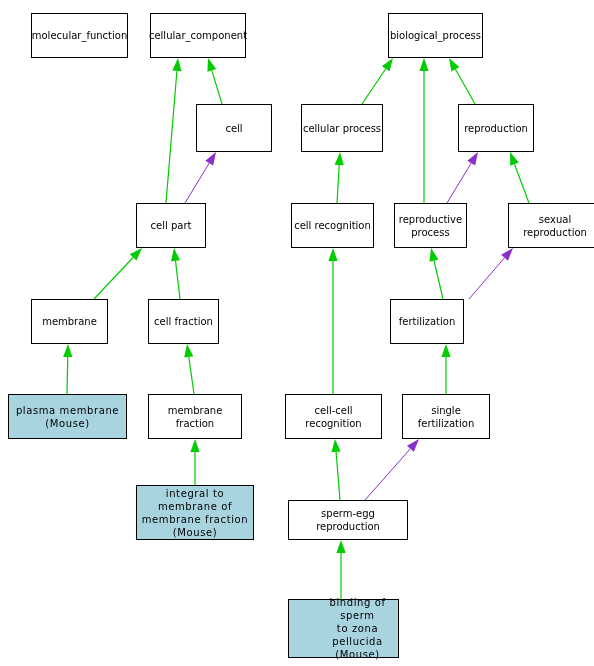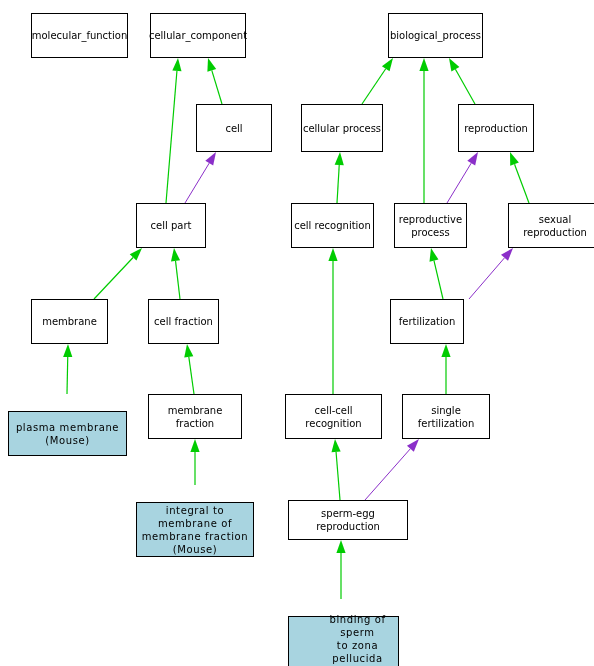--- a/index.html
+++ b/index.html
@@ -28,21 +28,20 @@
     text-align:center;
     color:#000000;
     font-size:10px;
     line-height:13px;
     letter-spacing:0px;
     white-space:pre-line;
     z-index:2;
   }
   .node.highlight{
     background:#a8d4e0;
-    margin-top:17px;
   }
   .node.spaced{
     letter-spacing:0.6px;
   }
 </style>
 </head>
 <body>
 
 <div id="graph">
   <svg id="edges" viewBox="0 0 594 666" width="594" height="666" xmlns="http://www.w3.org/2000/svg">

